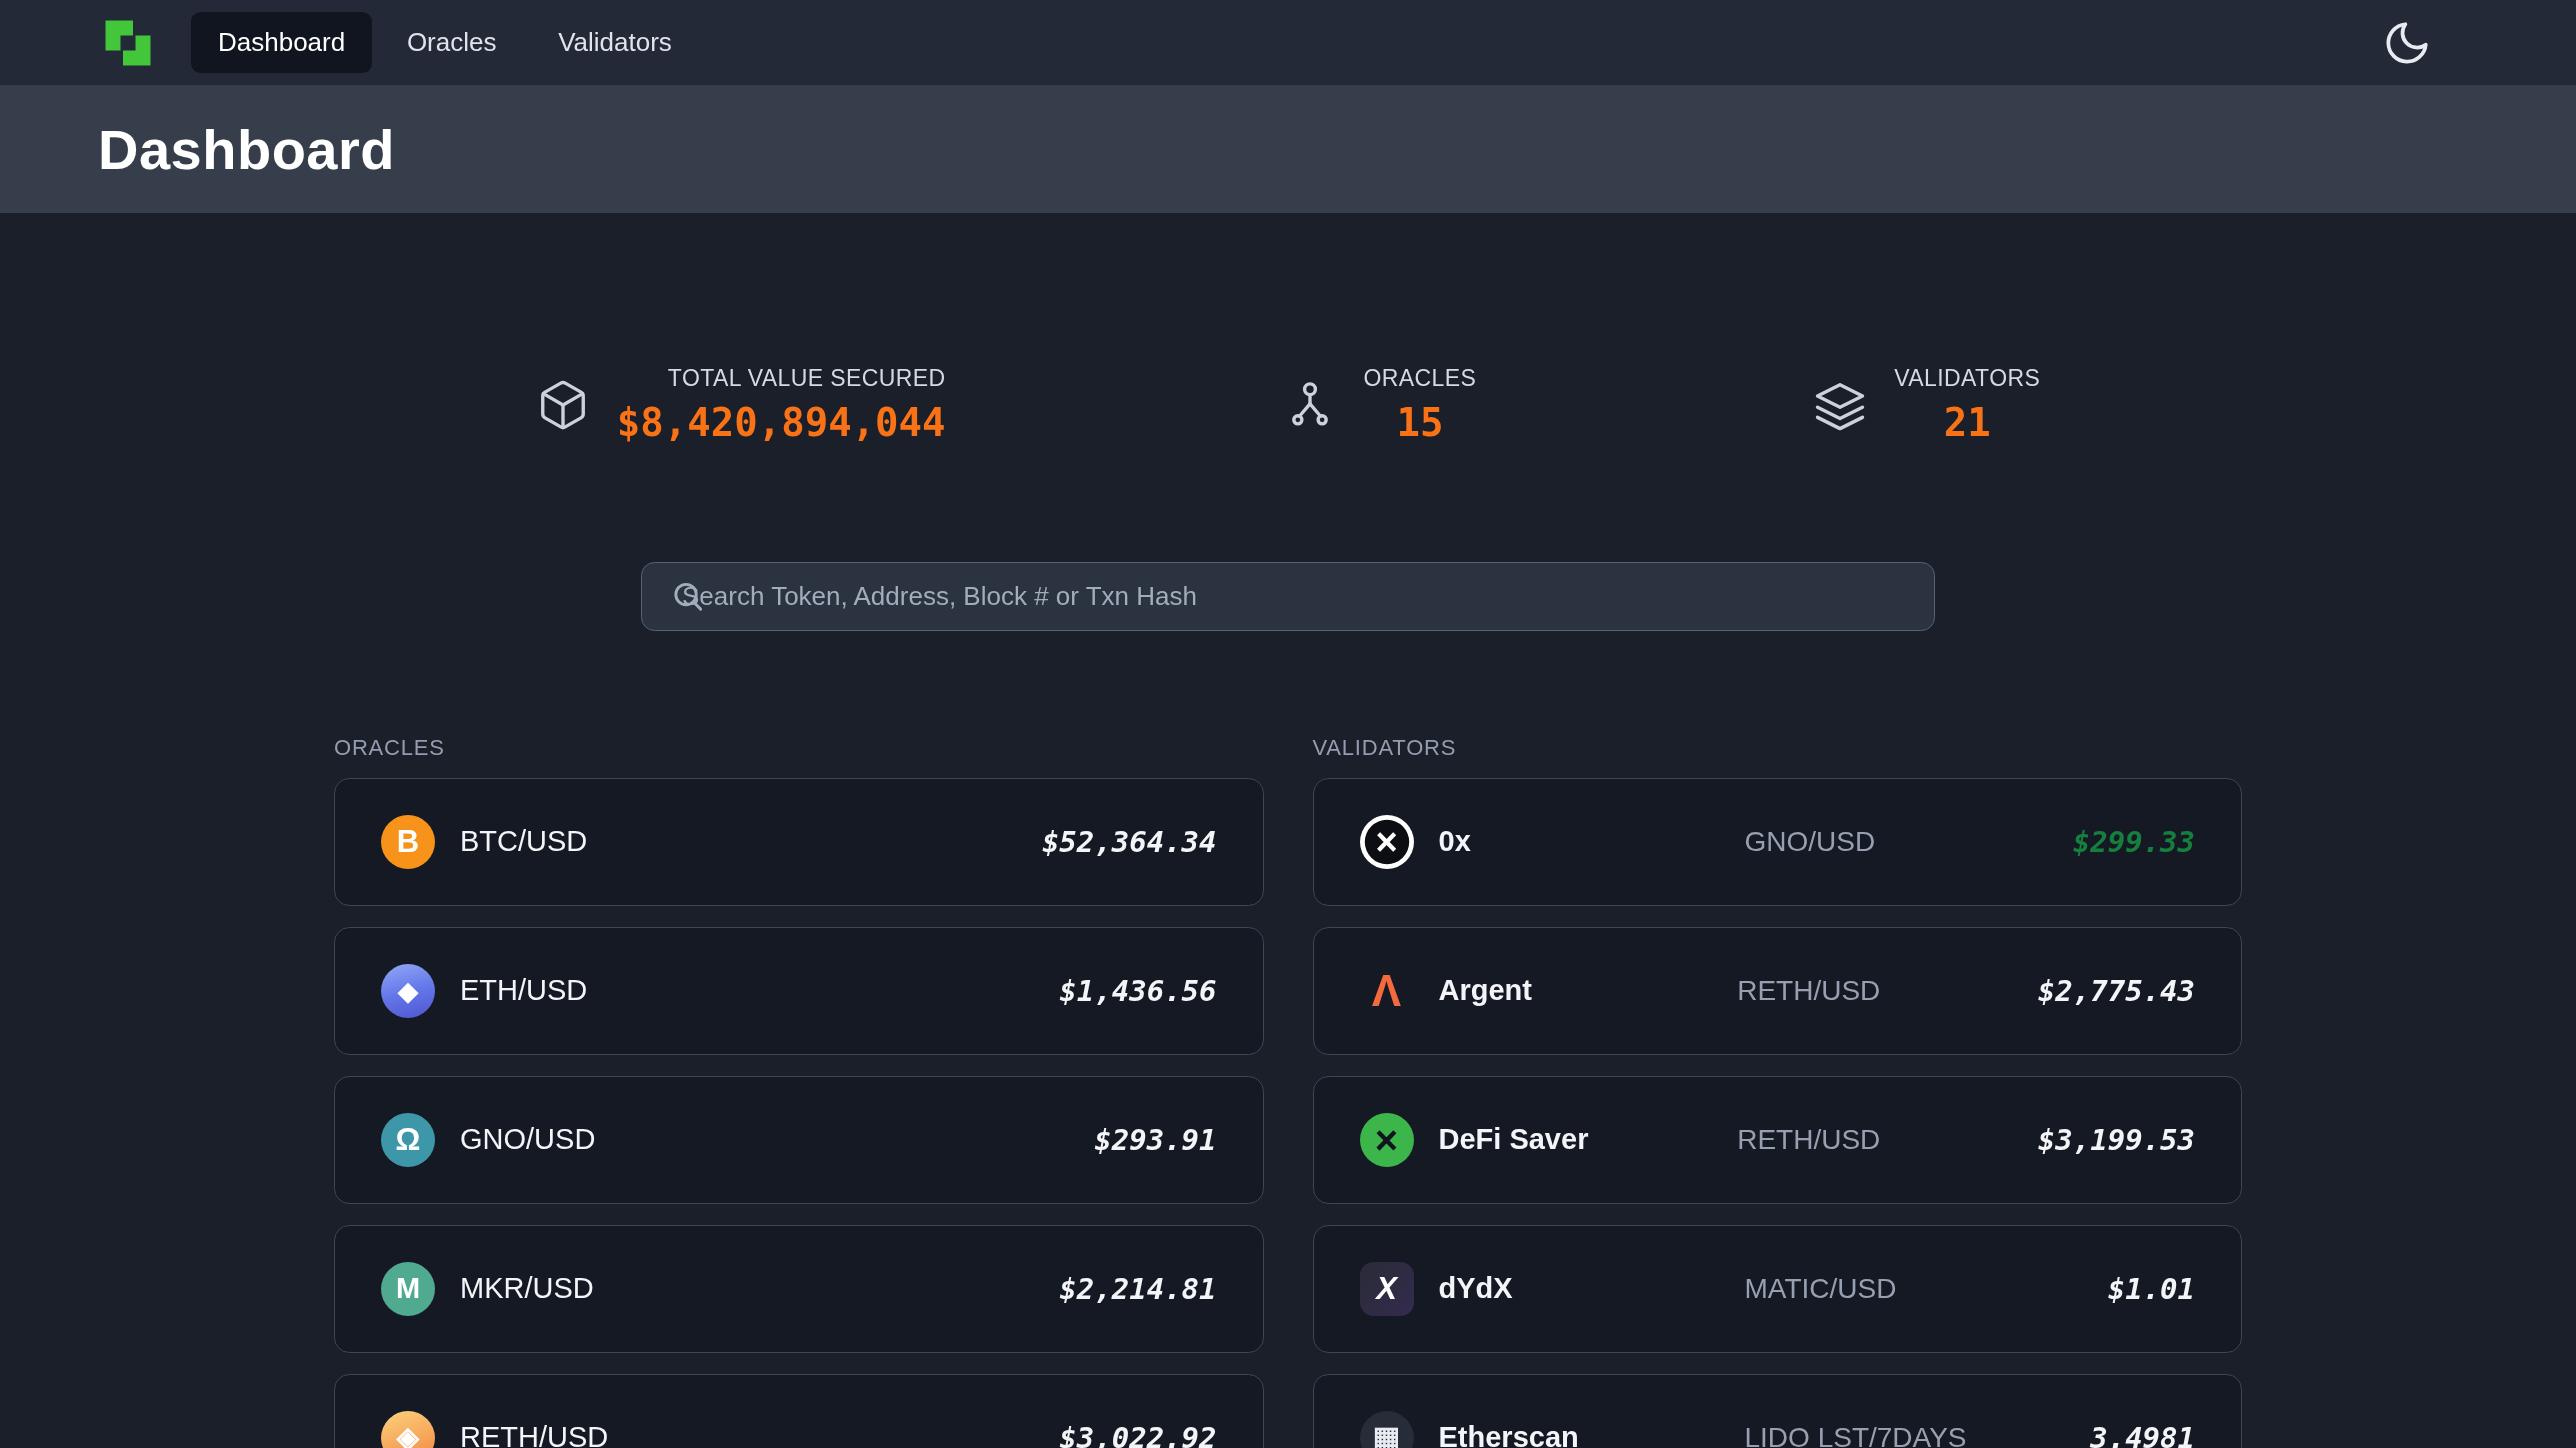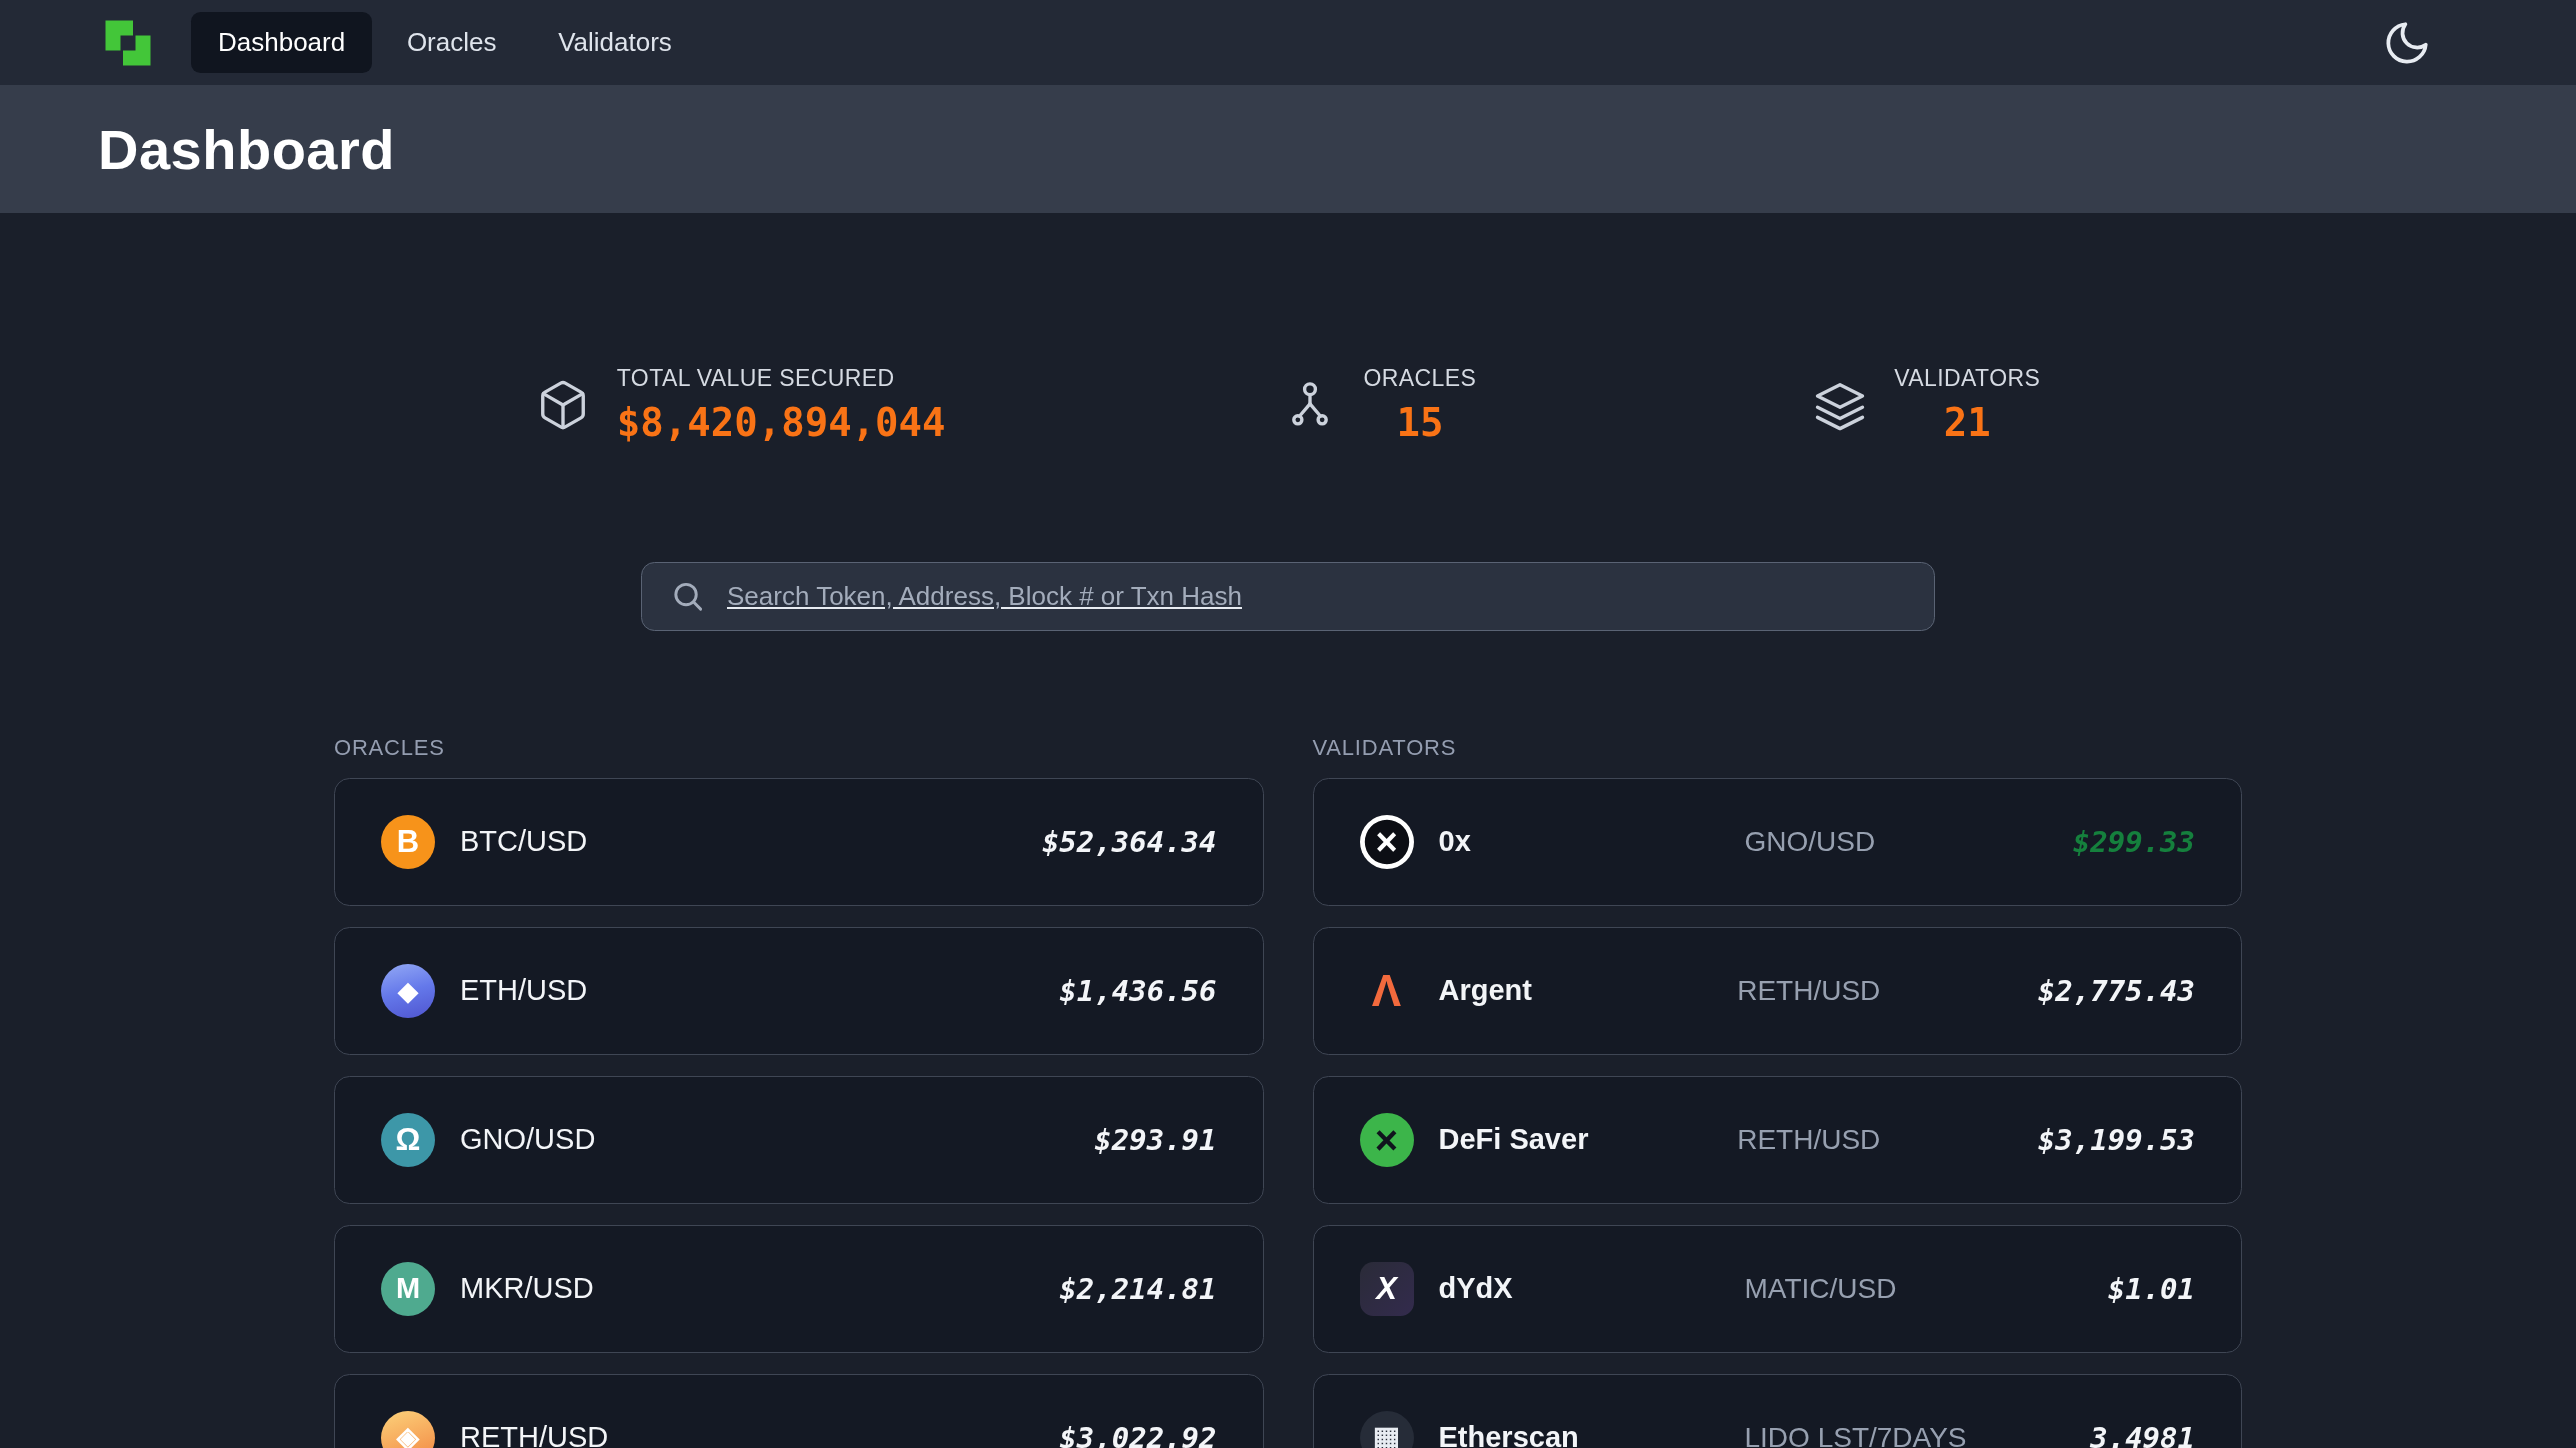--- a/index.html
+++ b/index.html
@@ -37,35 +37,34 @@
   .band h1 { font-size:56px; font-weight:800; color:#ffffff; letter-spacing:0.5px; }
 
   
   .container { width:1908px; margin:0 auto; }
 
   
   .stats { display:flex; justify-content:center; gap:337px; margin-top:152px; }
   .stat { display:flex; align-items:center; gap:27px; }
   .stat-icon { width:54px; height:54px; color:#ccd2dc; flex:0 0 54px; }
   .stat-icon svg { width:100%; height:100%; }
-  .stat-label { font-size:23px; color:#d5dae2; letter-spacing:0.4px; font-weight:500; }
+  .stat-label { font-size:23px; color:#d5dae2; letter-spacing:0.4px; font-weight:500;text-align:right; }
   .stat-value {
     font-family:"DejaVu Sans Mono", monospace; font-weight:bold;
     font-size:39px; color:#f97316; margin-top:7.7px; white-space:nowrap;
   }
   .stat-text.center { text-align:center; }
 
   
   .search-wrap { margin:117px auto 0; width:1294px; position:relative; }
   .search-input {
     width:100%; height:69px; background:#2b3240;
     border:1.9px solid #5a6374; border-radius:13.5px;
-    color:#e8ecf2; font-size:26px; padding:0 29px 0 85px; outline:none;
+    color:#e8ecf2; font-size:26px; padding:0 29px 0 40px; outline:none;
     font-family:"Liberation Sans", sans-serif;
-    text-decoration:underline;
   }
   .search-input::placeholder { color:#a3acbb; }
   .search-icon {
     position:absolute; left:29px; top:50%; transform:translateY(-50%);
     width:35px; height:35px; color:#a3acbb; pointer-events:none;
   }
   .search-icon svg { width:100%; height:100%; }
 
   
   .columns { display:flex; gap:49px; margin-top:104px; }

